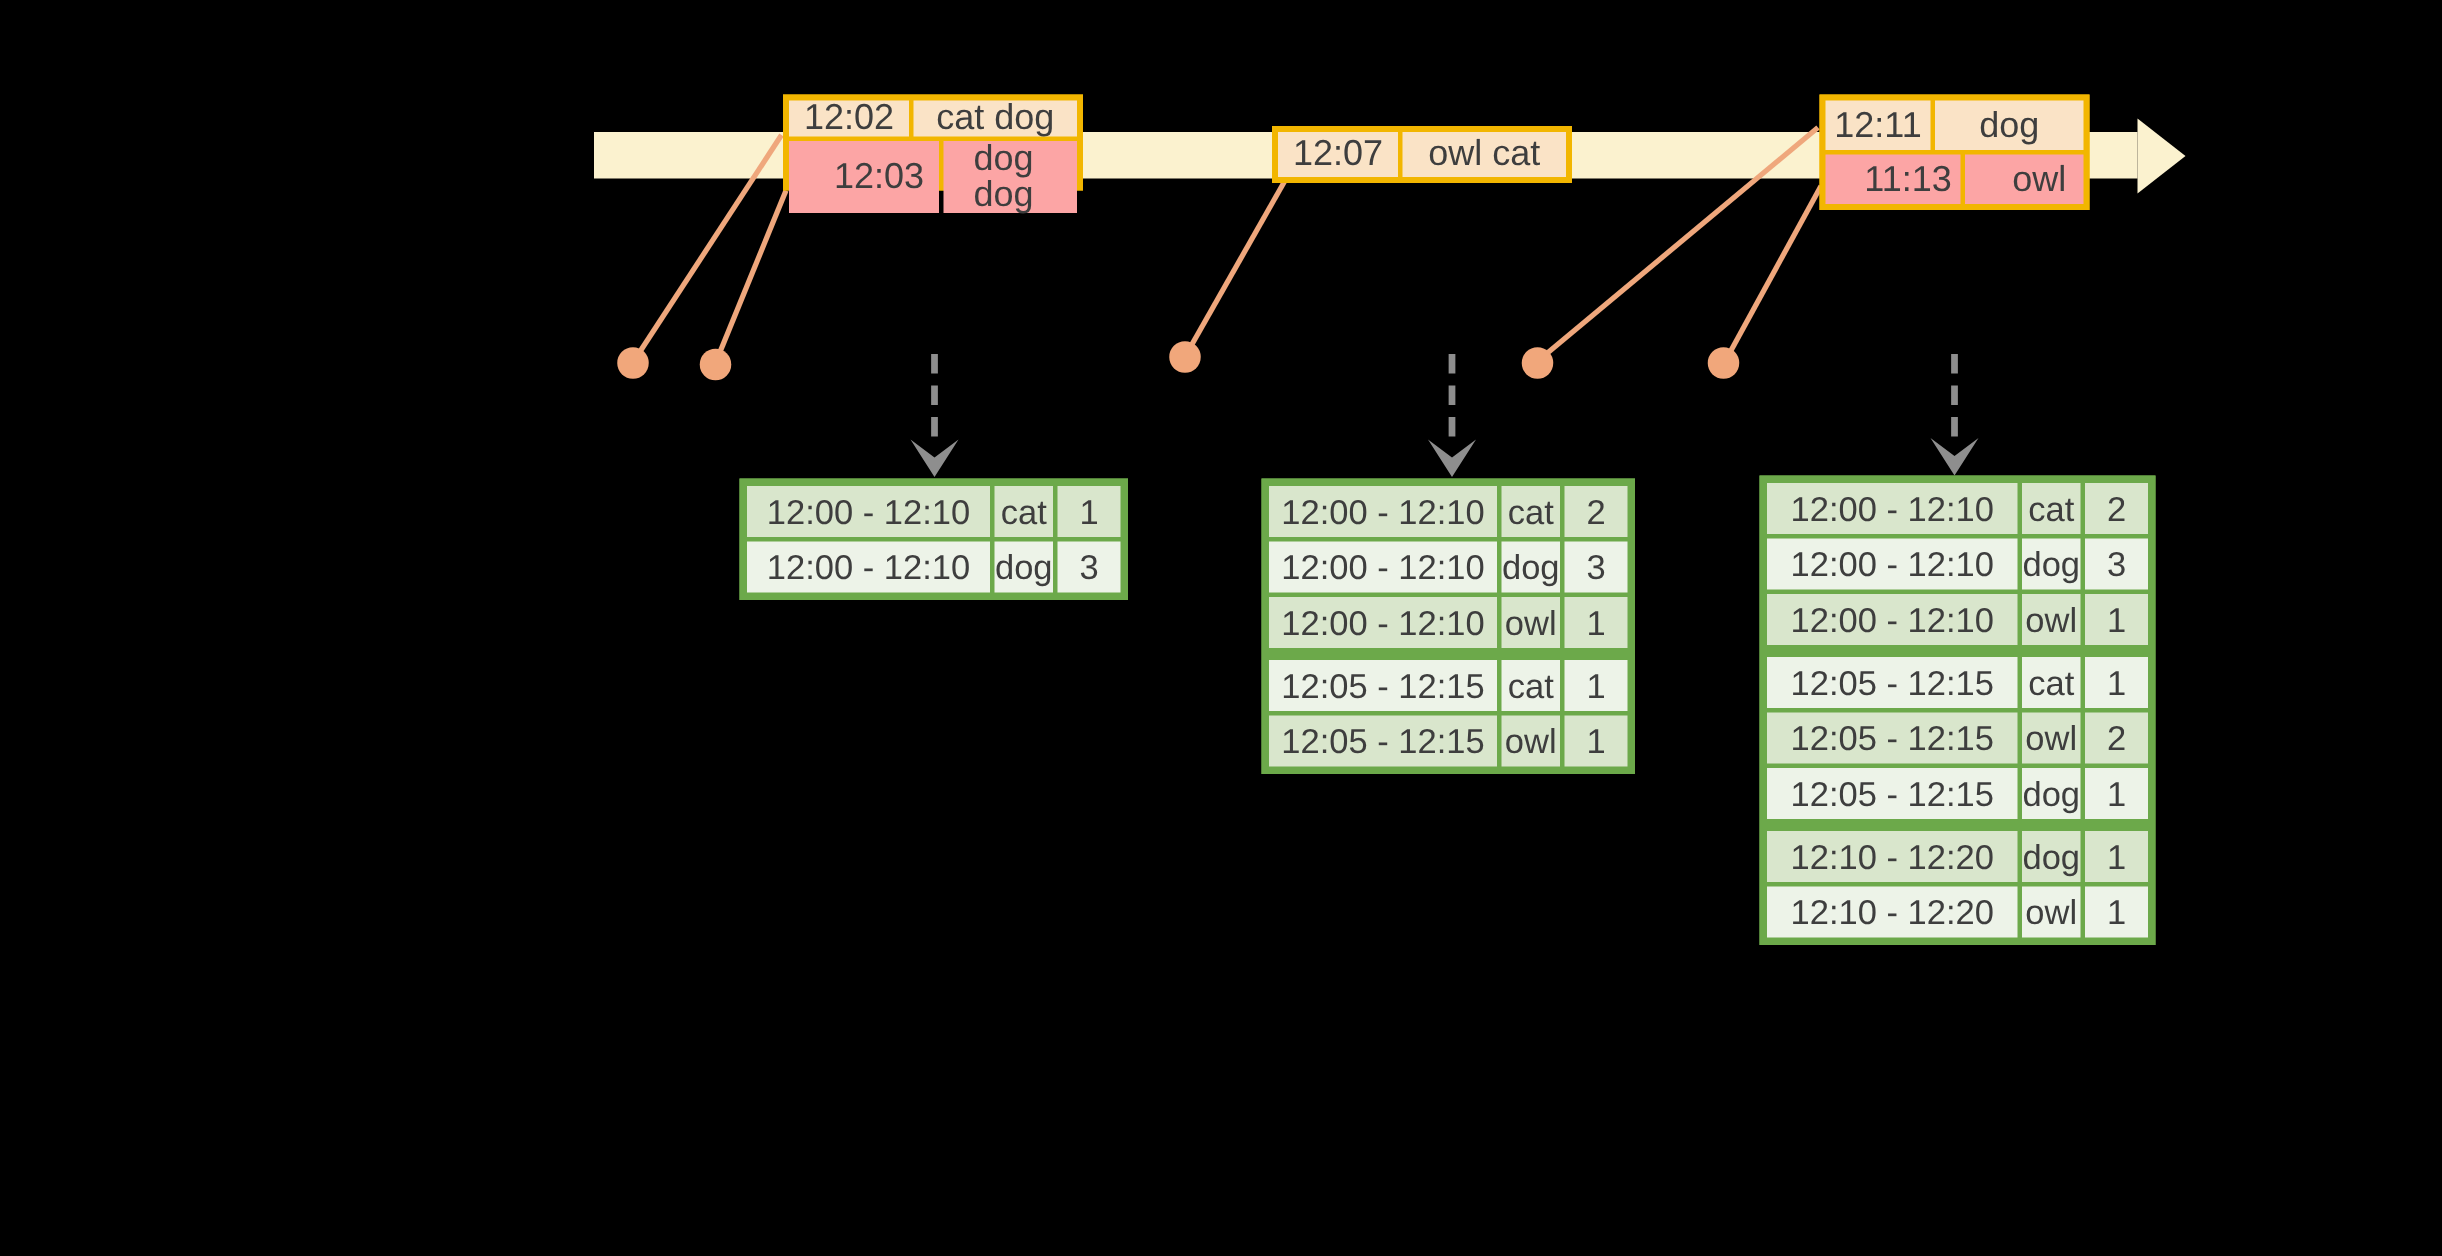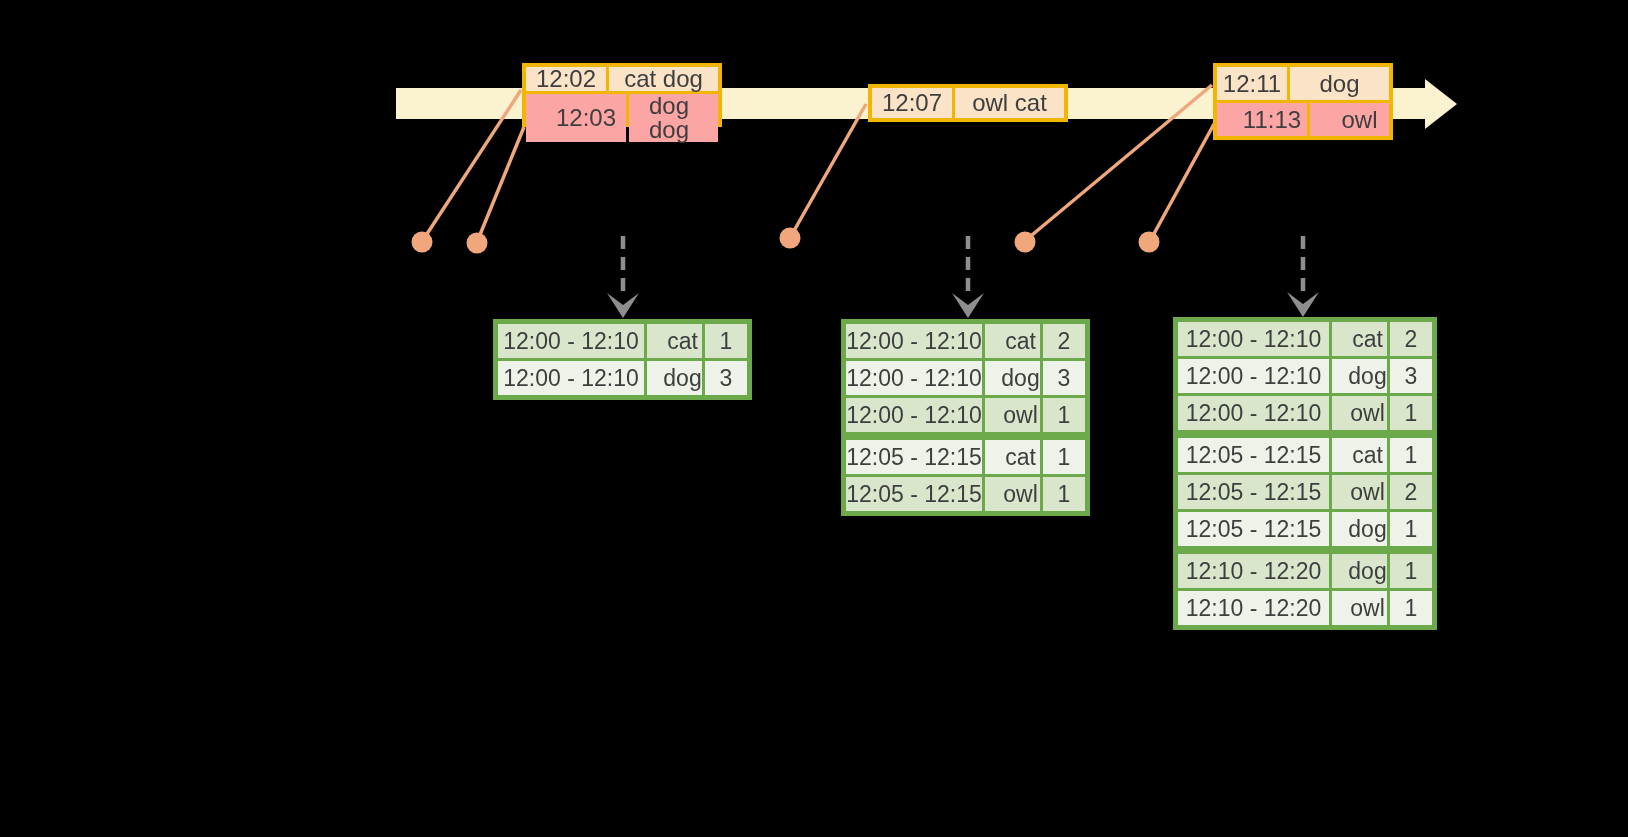--- a/index.html
+++ b/index.html
@@ -40,21 +40,21 @@
     border:5px solid #6CA94A;background:#6CA94A;
     display:flex;flex-direction:column;gap:3px;
   }
   .rtable .rrow{display:flex;gap:3px;height:34px;}
   .rtable .rrow.gsep{margin-top:5px;}
   .rtable .cell{
     display:flex;align-items:center;justify-content:center;
     font-size:23px;line-height:1;
   }
   .rtable .win{flex:1;}
-  .rtable .word{width:39px;padding-left:16px;}
+  .rtable .word{width:39px;}
   .rtable .cnt{width:42px;}
   .rrow.dark  .cell{background:#D9E6CC;}
   .rrow.light .cell{background:#EDF3E8;}
 </style>
 </head>
 <body>
 
 <div class="canvas">
 
   <div class="timeline-shaft"></div>
@@ -86,21 +86,21 @@
     <div class="erow dark">
       <div class="cell time">12:02</div>
       <div class="cell words">cat dog</div>
     </div>
     <div class="erow light">
       <div class="cell time">12:03</div>
       <div class="cell words">dog dog</div>
     </div>
   </div>
 
-  <div class="etable" style="left:868px;top:84px;width:200px;height:38px">
+  <div class="etable" style="left:848px;top:84px;width:200px;height:38px">
     <div class="erow dark">
       <div class="cell time">12:07</div>
       <div class="cell words">owl cat</div>
     </div>
   </div>
 
   <div class="etable narrow" style="left:1213px;top:63px;width:180px;height:77px">
     <div class="erow dark">
       <div class="cell time">12:11</div>
       <div class="cell words">dog</div>

